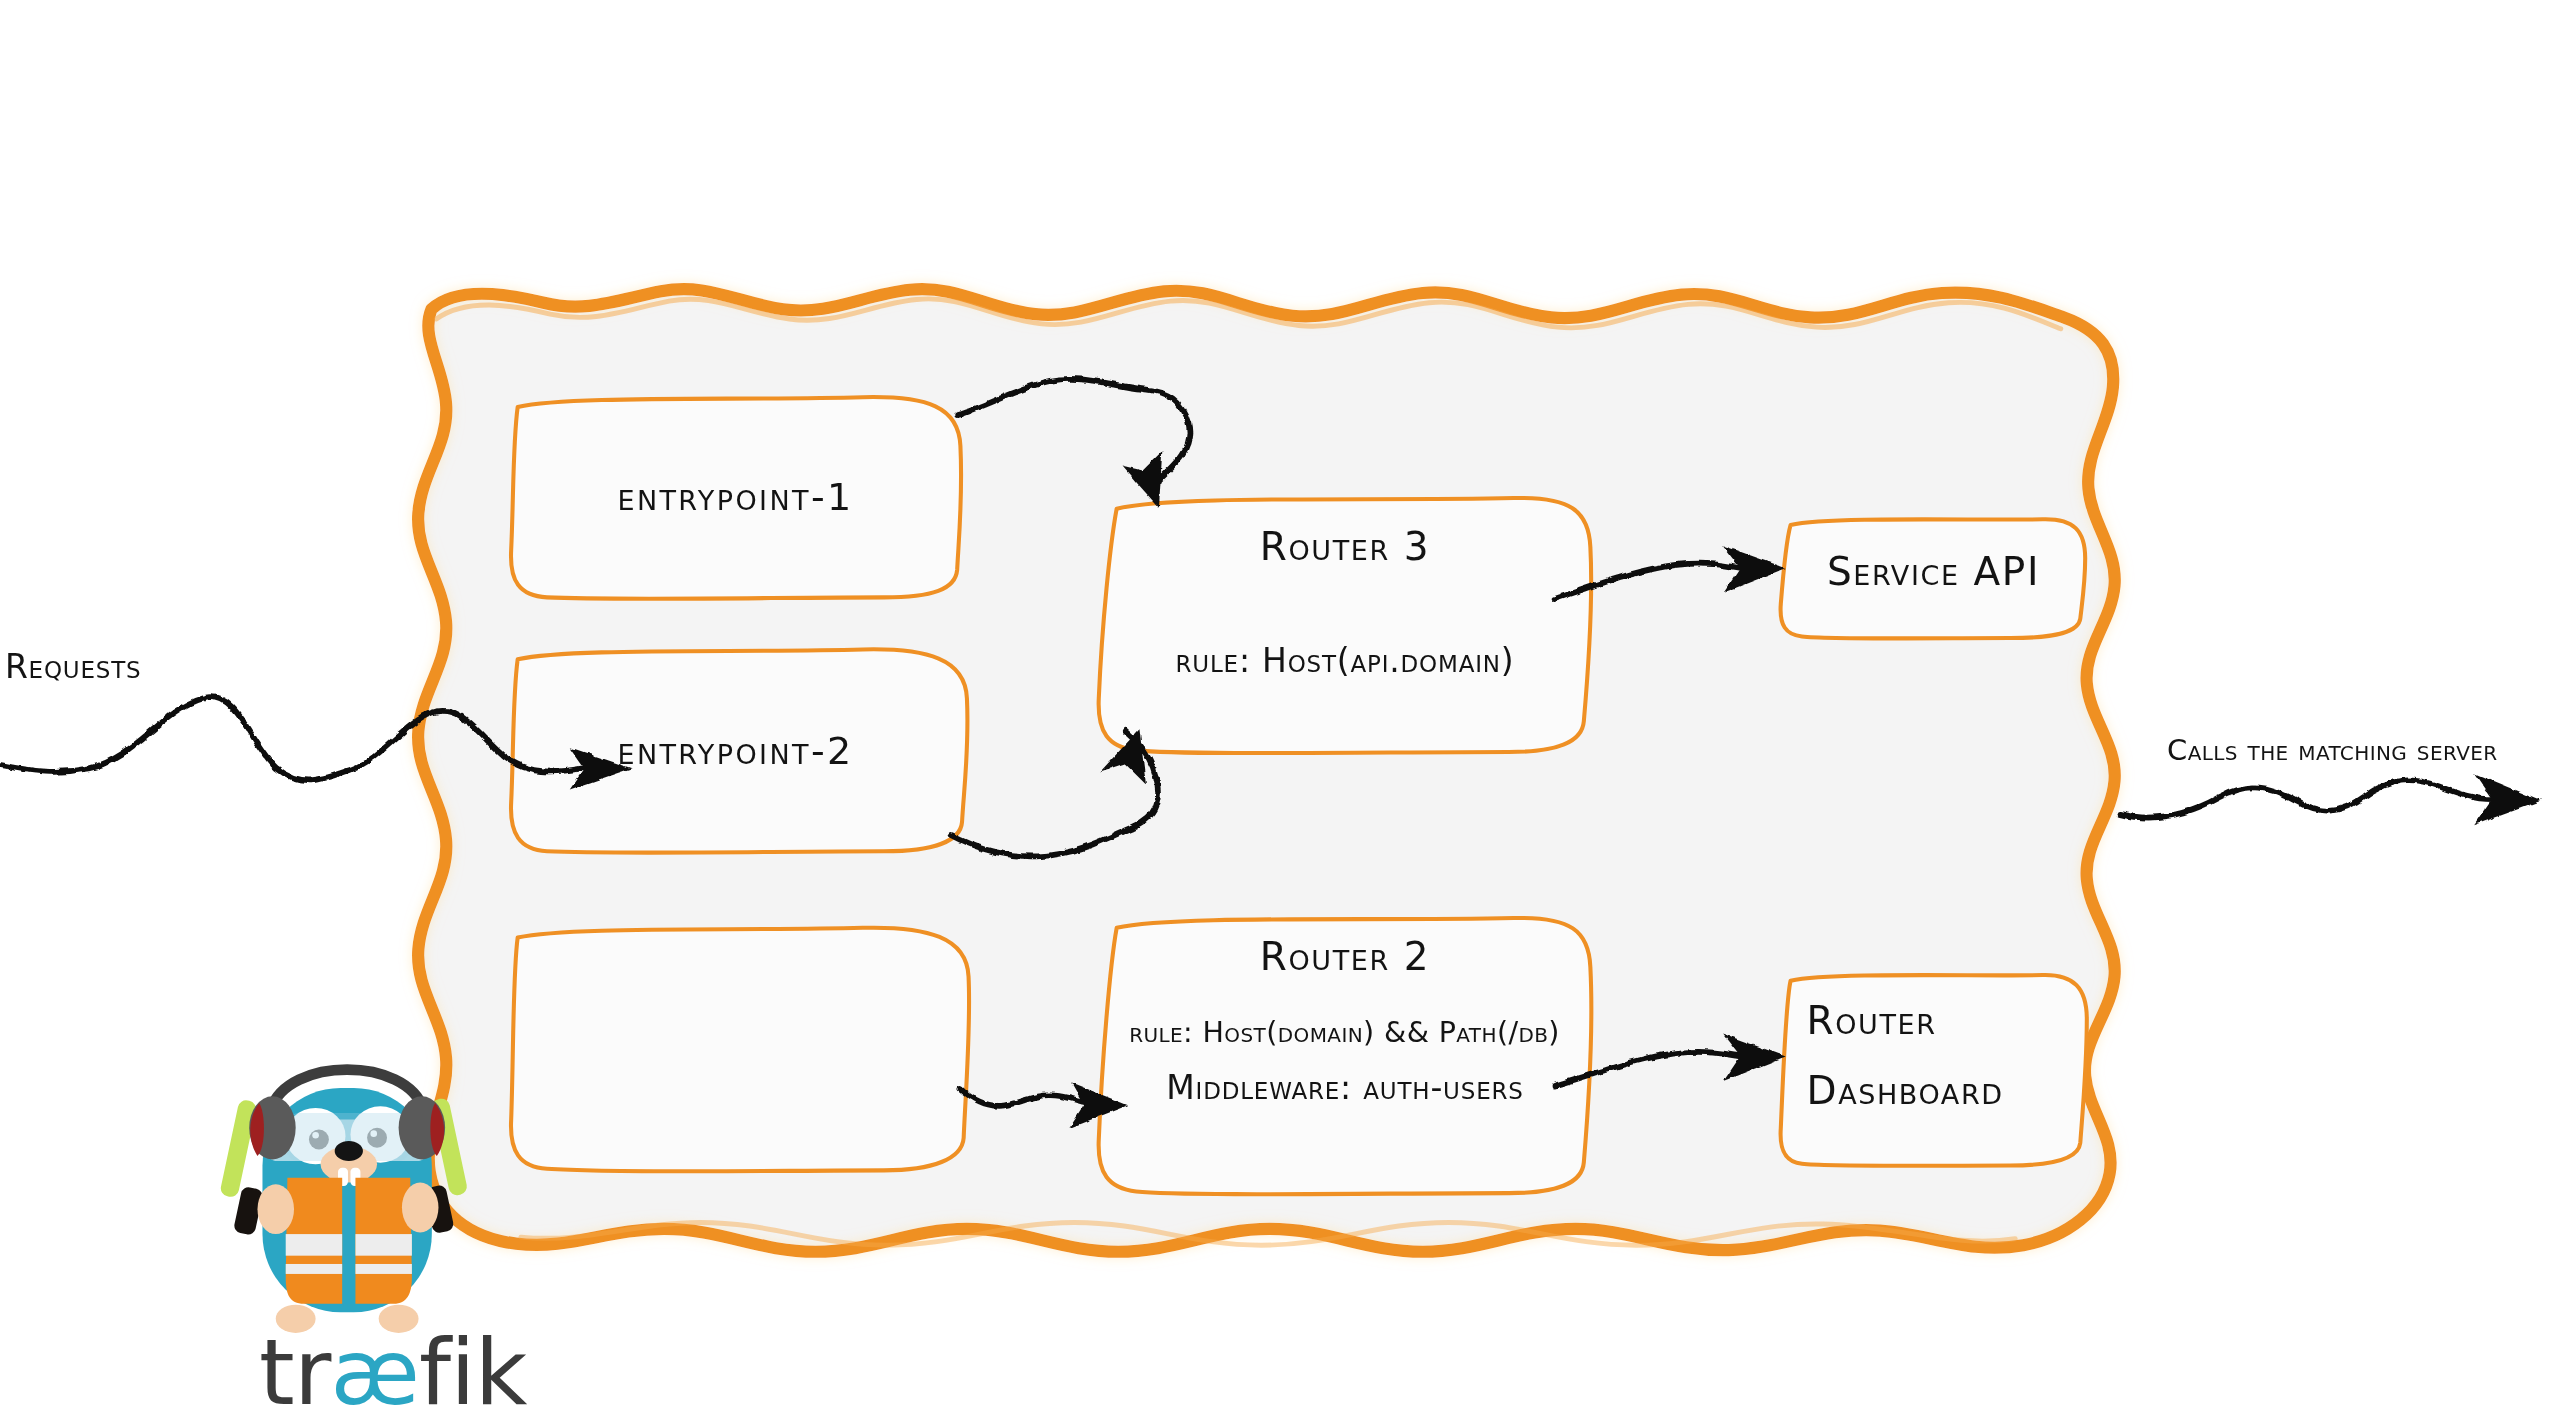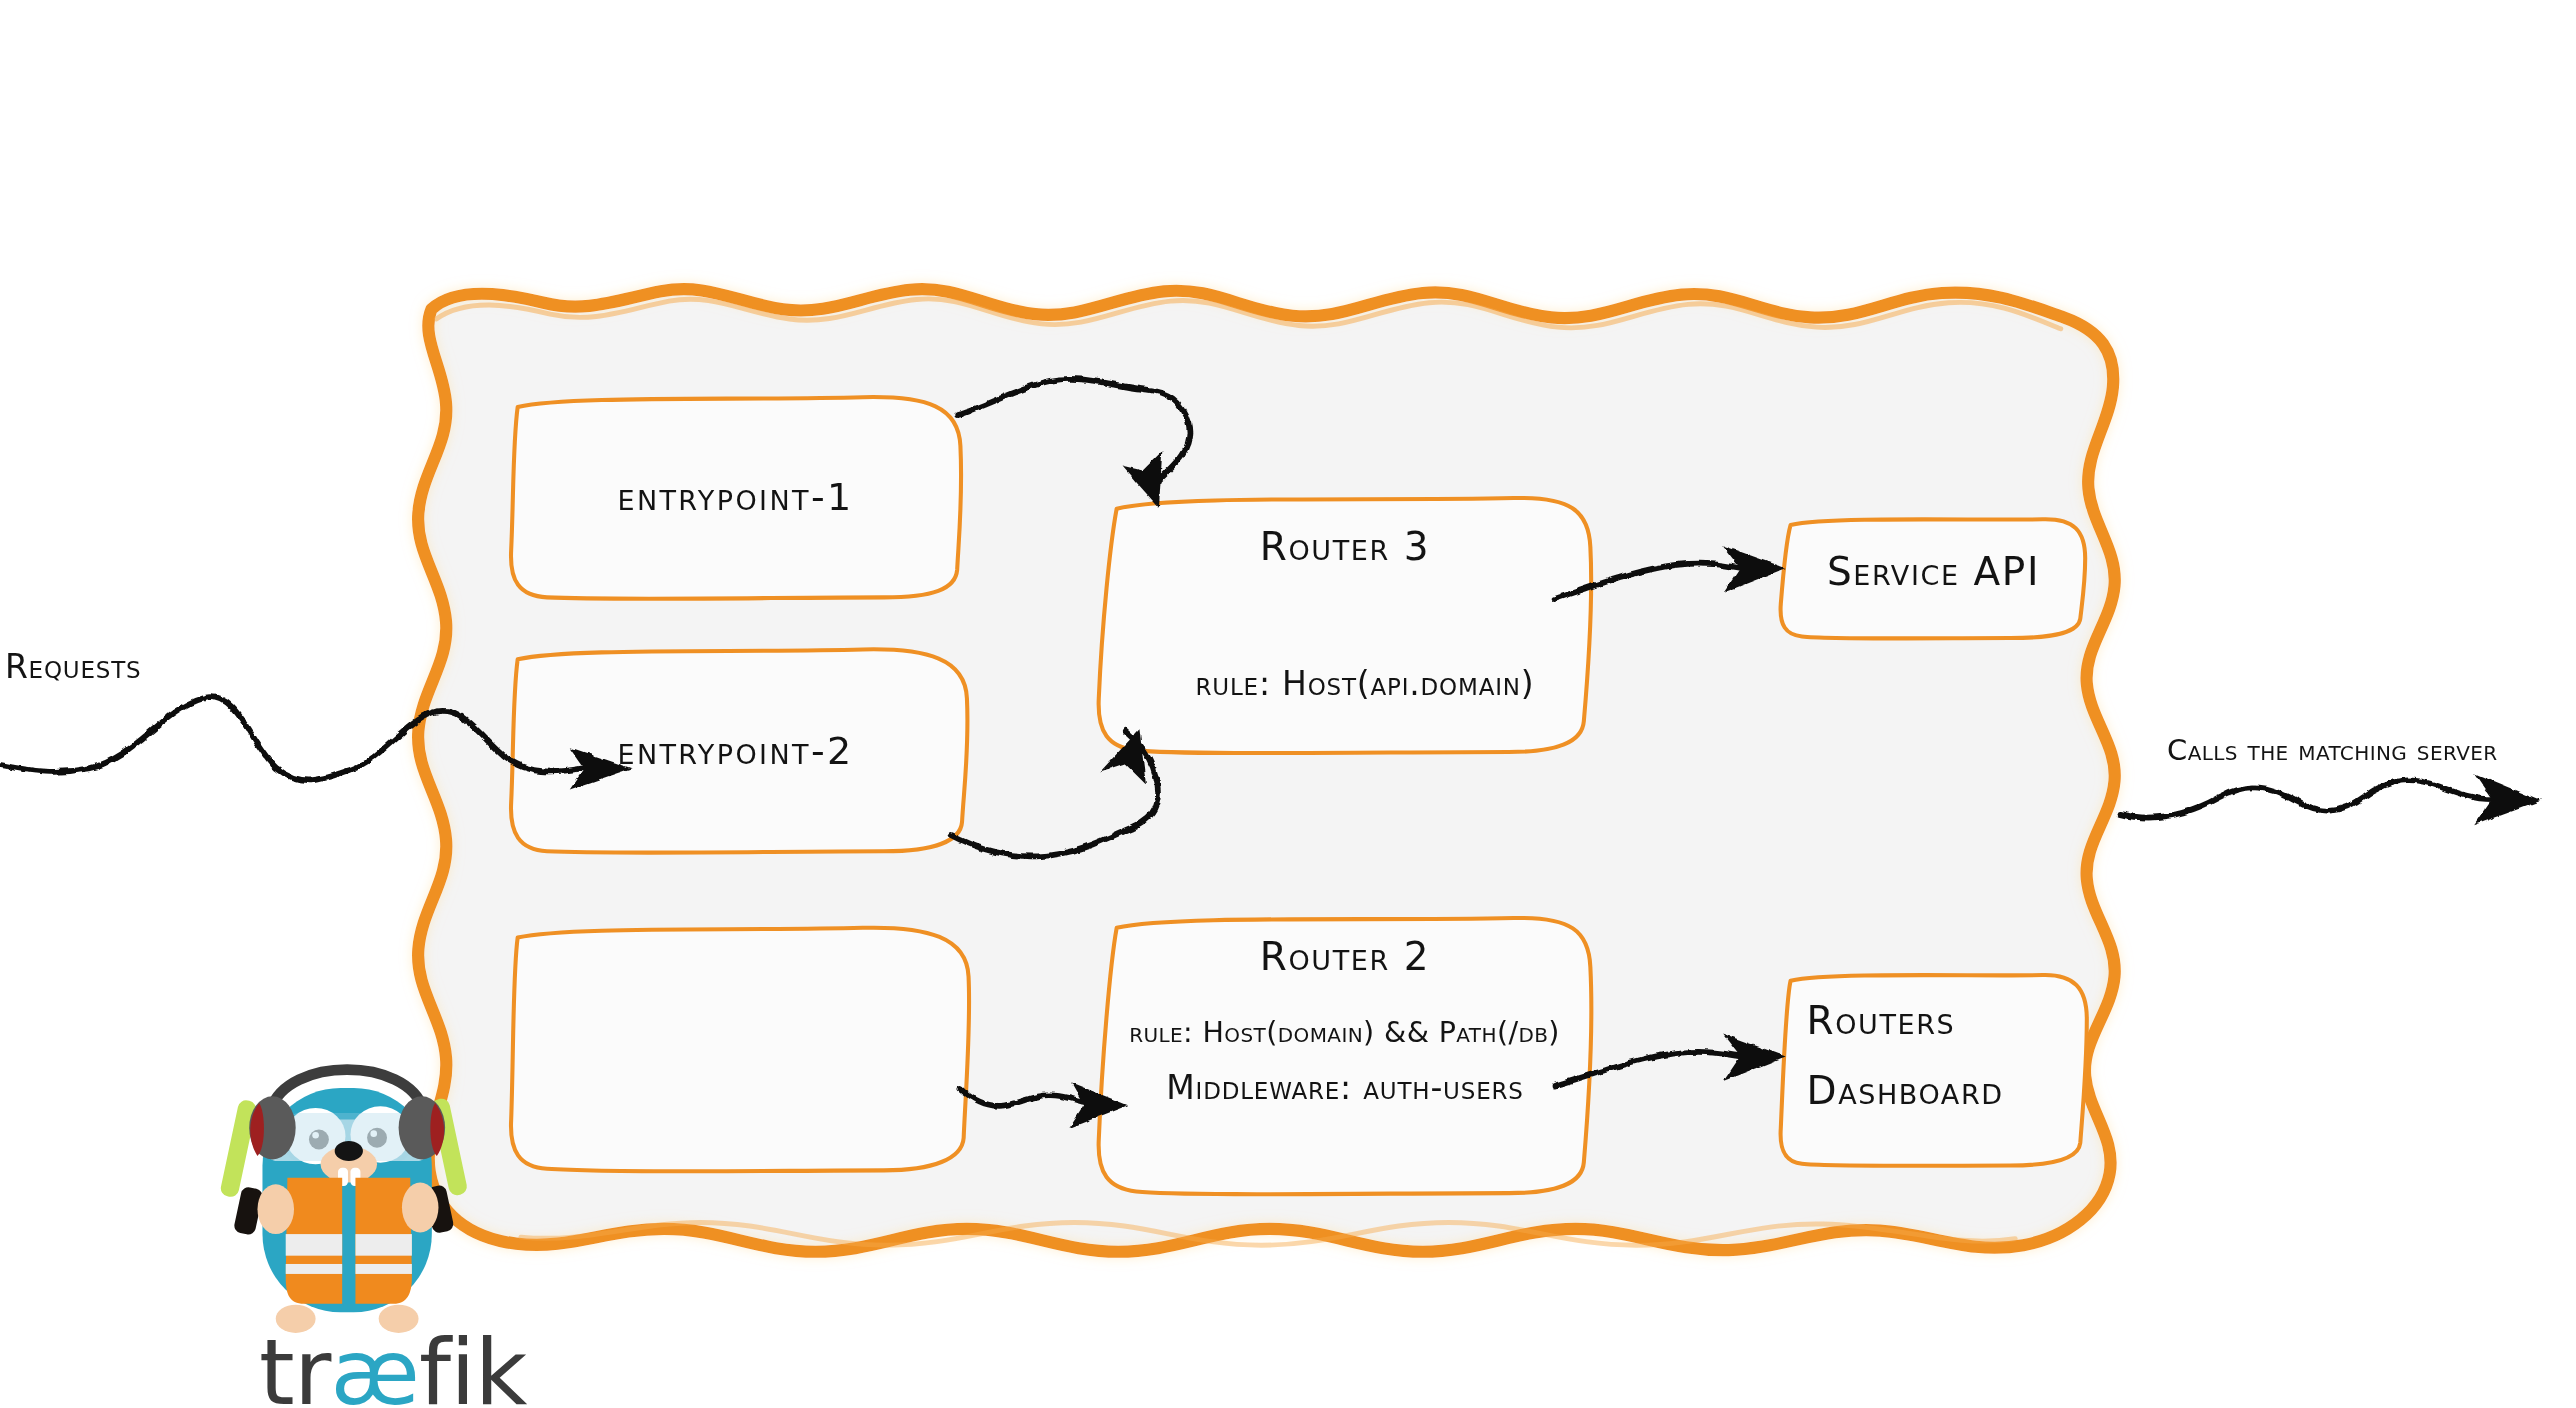--- a/index.html
+++ b/index.html
@@ -337,28 +337,28 @@
 
 
   <div class="txt" id="requests-label">Requests</div>
 
   <div class="txt" id="calls-label">Calls the matching server</div>
 
   <div class="boxtext ep-label" style="left:511px;top:475px;width:449px;">entrypoint-1</div>
   <div class="boxtext ep-label" style="left:511px;top:729px;width:449px;">entrypoint-2</div>
 
   <div class="boxtext node-title" style="left:1099px;top:524px;width:492px;">Router 3</div>
-  <div class="boxtext node-line" style="left:1099px;top:664px;width:492px;padding-left:20px;">rule: Host(api.domain)</div>
+  <div class="boxtext node-line" style="left:1099px;top:641px;width:492px;">rule: Host(api.domain)</div>
 
   <div class="boxtext node-title" style="left:1099px;top:934px;width:492px;">Router 2</div>
   <div class="boxtext node-line-sm" style="left:1097px;top:1016px;width:495px;">rule: Host(domain) &amp;&amp; Path(/db)</div>
   <div class="boxtext node-line" style="left:1099px;top:1068px;width:492px;">Middleware: auth-users</div>
 
   <div class="boxtext node-title" style="left:1779px;top:549px;width:309px;text-align:center;">Service API</div>
-  <div class="boxtext node-title" style="left:1787px;top:998px;width:309px;text-align:left;padding-left:19.5px;box-sizing:border-box;">Routers</div>
+  <div class="boxtext node-title" style="left:1787px;top:998px;width:309px;text-align:left;padding-left:19.5px;box-sizing:border-box;">Router</div>
   <div class="boxtext node-title" style="left:1787px;top:1068px;width:309px;text-align:left;padding-left:19.5px;box-sizing:border-box;">Dashboard</div>
 
   <div id="wordmark">
     <span>tr</span><span class="ae">æ</span><span>fik</span>
   </div>
 
 </div>
 
 
 </body></html>

